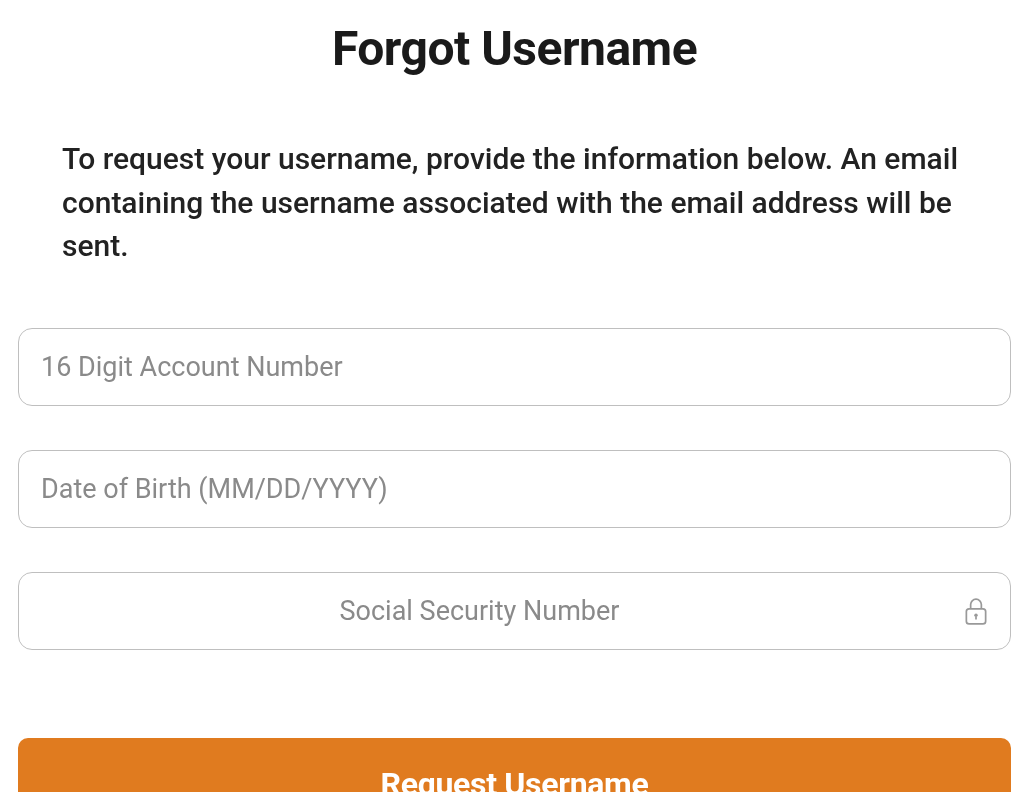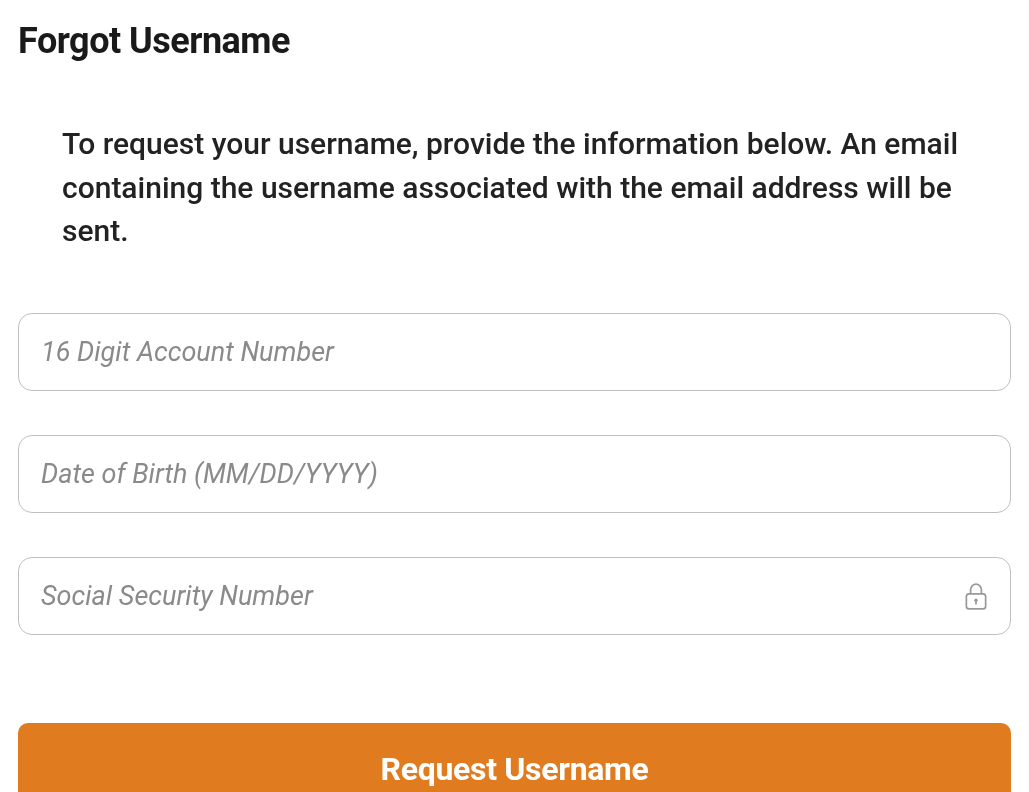--- a/index.html
+++ b/index.html
@@ -9,23 +9,23 @@
     }
     body {
       font-family: -apple-system, BlinkMacSystemFont, "Segoe UI", Roboto, "Helvetica Neue", Arial, sans-serif;
       background: #ffffff;
       width: 1029px;
       height: 792px;
       padding: 20px 18px;
       color: #222;
     }
     .page-title {
-      font-size: 36px;
+      font-size: 48px;
       font-weight: 700;
-      text-align: left;
+      text-align: center;
       color: #1a1a1a;
       margin-bottom: 60px;
       letter-spacing: -0.5px;
     }
     .instructions {
       font-size: 30px;
       font-weight: 500;
       color: #222;
       line-height: 1.45;
       margin-bottom: 60px;
@@ -39,27 +39,27 @@
       width: 100%;
       height: 78px;
       border: 1px solid #bfbfbf;
       border-radius: 14px;
       background: #ffffff;
       font-size: 27px;
       color: #0f172a;
       padding: 0 22px;
       outline: none;
       font-family: inherit;
-      font-style: italic;
     }
     .text-input::placeholder {
       color: #8a8a8a;
     }
     .text-input.with-icon {
       padding-right: 92px;
+      text-align: center;
     }
     .input-icon {
       position: absolute;
       right: 22px;
       top: 50%;
       transform: translateY(-50%);
       width: 26px;
       height: 30px;
       color: #999;
       pointer-events: none;

